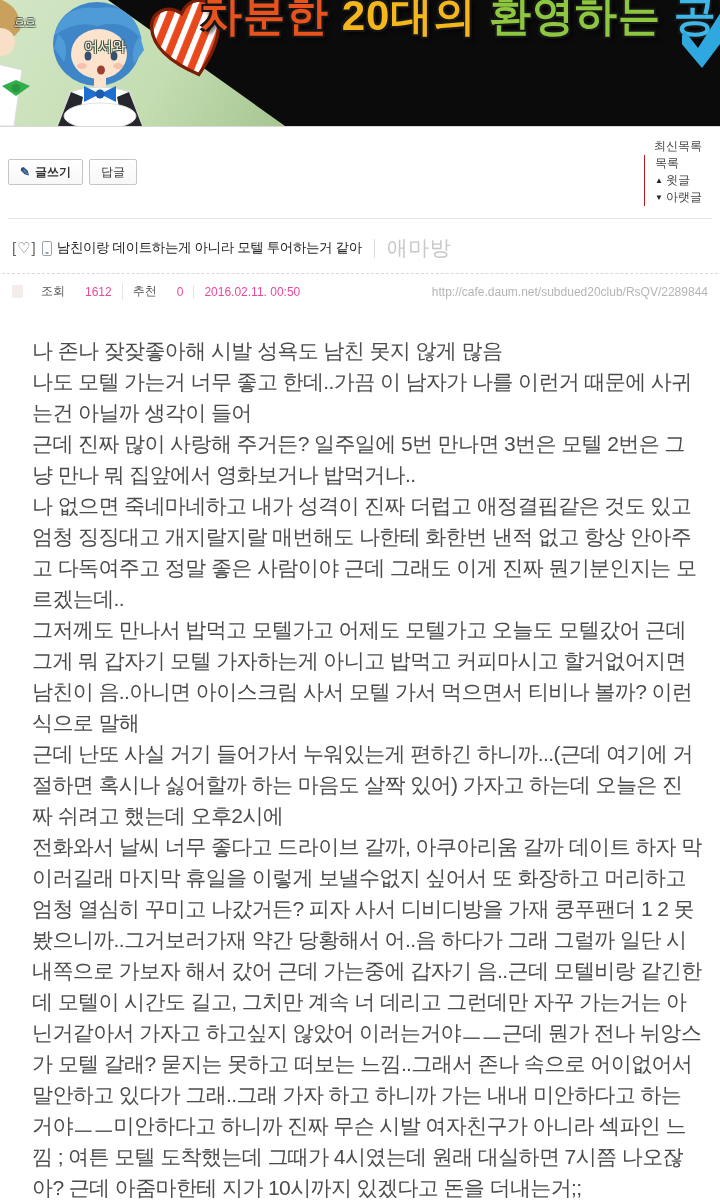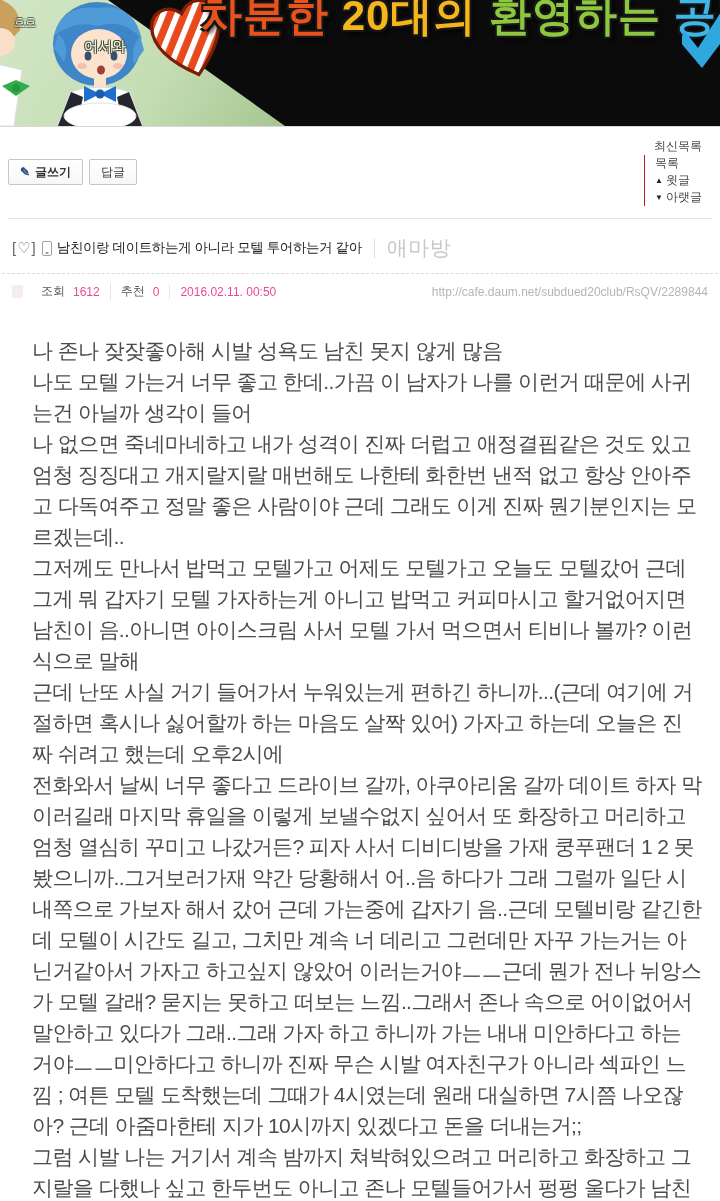--- a/index.html
+++ b/index.html
@@ -45,21 +45,21 @@
   .mobile-icon{display:inline-block;width:8px;height:13px;border:1.5px solid #9aa2aa;border-radius:2px;margin-right:5px;position:relative;}
   .mobile-icon::after{content:"";position:absolute;left:50%;bottom:1px;width:3px;height:1.5px;background:#9aa2aa;transform:translateX(-50%);}
   .post-title{font-size:13.5px;font-weight:400;color:#222;letter-spacing:-.4px;}
   .title-divider{width:1px;height:19px;background:#ddd;margin:0 12px;}
   .board-name{font-size:21px;color:#c8c8c8;letter-spacing:.5px;cursor:pointer;}
   
   .meta-row{display:flex;justify-content:space-between;align-items:center;
     margin:0 2px;padding:9px 10px 12px 10px;border-top:1px dashed #d8d8d8;}
   .meta-left{display:flex;align-items:center;font-size:12px;color:#555;}
   .author-redacted{width:11px;height:13px;background:#f5ecec;border-radius:2px;margin-right:10px;}
-  .meta-item{display:flex;align-items:center;gap:8px;padding:0 10px;border-left:1px solid #e5e5e5;}
+  .meta-item{display:flex;align-items:center;gap:20px;padding:0 10px;border-left:1px solid #e5e5e5;}
   .meta-item.first{border-left:none;padding-left:8px;}
   .meta-label{color:#555;}
   .meta-value{color:#ec4899;}
   .post-url{font-size:12px;color:#b5b5b5;text-decoration:none;cursor:pointer;}
   
   .post-body{padding:23px 18px 30px 32px;font-size:21px;line-height:31px;color:#4b4b4b;letter-spacing:-.6px;}
   .post-body p{margin:0;}
 </style>
 </head>
 <body>
@@ -176,19 +176,20 @@
     <span class="meta-item">
       <span class="meta-value">2016.02.11. 00:50</span>
     </span>
   </div>
   <a class="post-url">http://cafe.daum.net/subdued20club/RsQV/2289844</a>
 </div>
 
 <div class="post-body">
   <p>나 존나 잦잦좋아해 시발 성욕도 남친 못지 않게 많음</p>
   <p>나도 모텔 가는거 너무 좋고 한데..가끔 이 남자가 나를 이런거 때문에 사귀는건 아닐까 생각이 들어</p>
+  <p>근데 진짜 많이 사랑해 주거든? 일주일에 5번 만나면 3번은 모텔 2번은 그냥 만나 뭐 집앞에서 영화보거나 밥먹거나..</p>
   <p>나 없으면 죽네마네하고 내가 성격이 진짜 더럽고 애정결핍같은 것도 있고 엄청 징징대고 개지랄지랄 매번해도 나한테 화한번 낸적 없고 항상 안아주고 다독여주고 정말 좋은 사람이야 근데 그래도 이게 진짜 뭔기분인지는 모르겠는데..</p>
   <p>그저께도 만나서 밥먹고 모텔가고 어제도 모텔가고 오늘도 모텔갔어 근데 그게 뭐 갑자기 모텔 가자하는게 아니고 밥먹고 커피마시고 할거없어지면 남친이 음..아니면 아이스크림 사서 모텔 가서 먹으면서 티비나 볼까? 이런식으로 말해</p>
   <p>근데 난또 사실 거기 들어가서 누워있는게 편하긴 하니까...(근데 여기에 거절하면 혹시나 싫어할까 하는 마음도 살짝 있어) 가자고 하는데 오늘은 진짜 쉬려고 했는데 오후2시에</p>
   <p>전화와서 날씨 너무 좋다고 드라이브 갈까, 아쿠아리움 갈까 데이트 하자 막 이러길래 마지막 휴일을 이렇게 보낼수없지 싶어서 또 화장하고 머리하고 엄청 열심히 꾸미고 나갔거든? 피자 사서 디비디방을 가재 쿵푸팬더 1 2 못봤으니까..그거보러가재 약간 당황해서 어..음 하다가 그래 그럴까 일단 시내쪽으로 가보자 해서 갔어 근데 가는중에 갑자기 음..근데 모텔비랑 같긴한데 모텔이 시간도 길고, 그치만 계속 너 데리고 그런데만 자꾸 가는거는 아닌거같아서 가자고 하고싶지 않았어 이러는거야ㅡㅡ근데 뭔가 전나 뉘앙스가 모텔 갈래? 묻지는 못하고 떠보는 느낌..그래서 존나 속으로 어이없어서 말안하고 있다가 그래..그래 가자 하고 하니까 가는 내내 미안하다고 하는 거야ㅡㅡ미안하다고 하니까 진짜 무슨 시발 여자친구가 아니라 섹파인 느낌 ; 여튼 모텔 도착했는데 그때가 4시였는데 원래 대실하면 7시쯤 나오잖아? 근데 아줌마한테 지가 10시까지 있겠다고 돈을 더내는거;;</p>
   <p>그럼 시발 나는 거기서 계속 밤까지 쳐박혀있으려고 머리하고 화장하고 그지랄을 다했나 싶고 한두번도 아니고 존나 모텔들어가서 펑펑 울다가 남친이 계속 잡는데도 다 뿌리치고 집에 왔어 전화 다 씹었는데 10시 30분쯤 마지막으로 오고 그뒤로는 자는지 안오는데....어떻게 해야할지 모르겠다</p>
 
 </div>
 
 </body></html>

